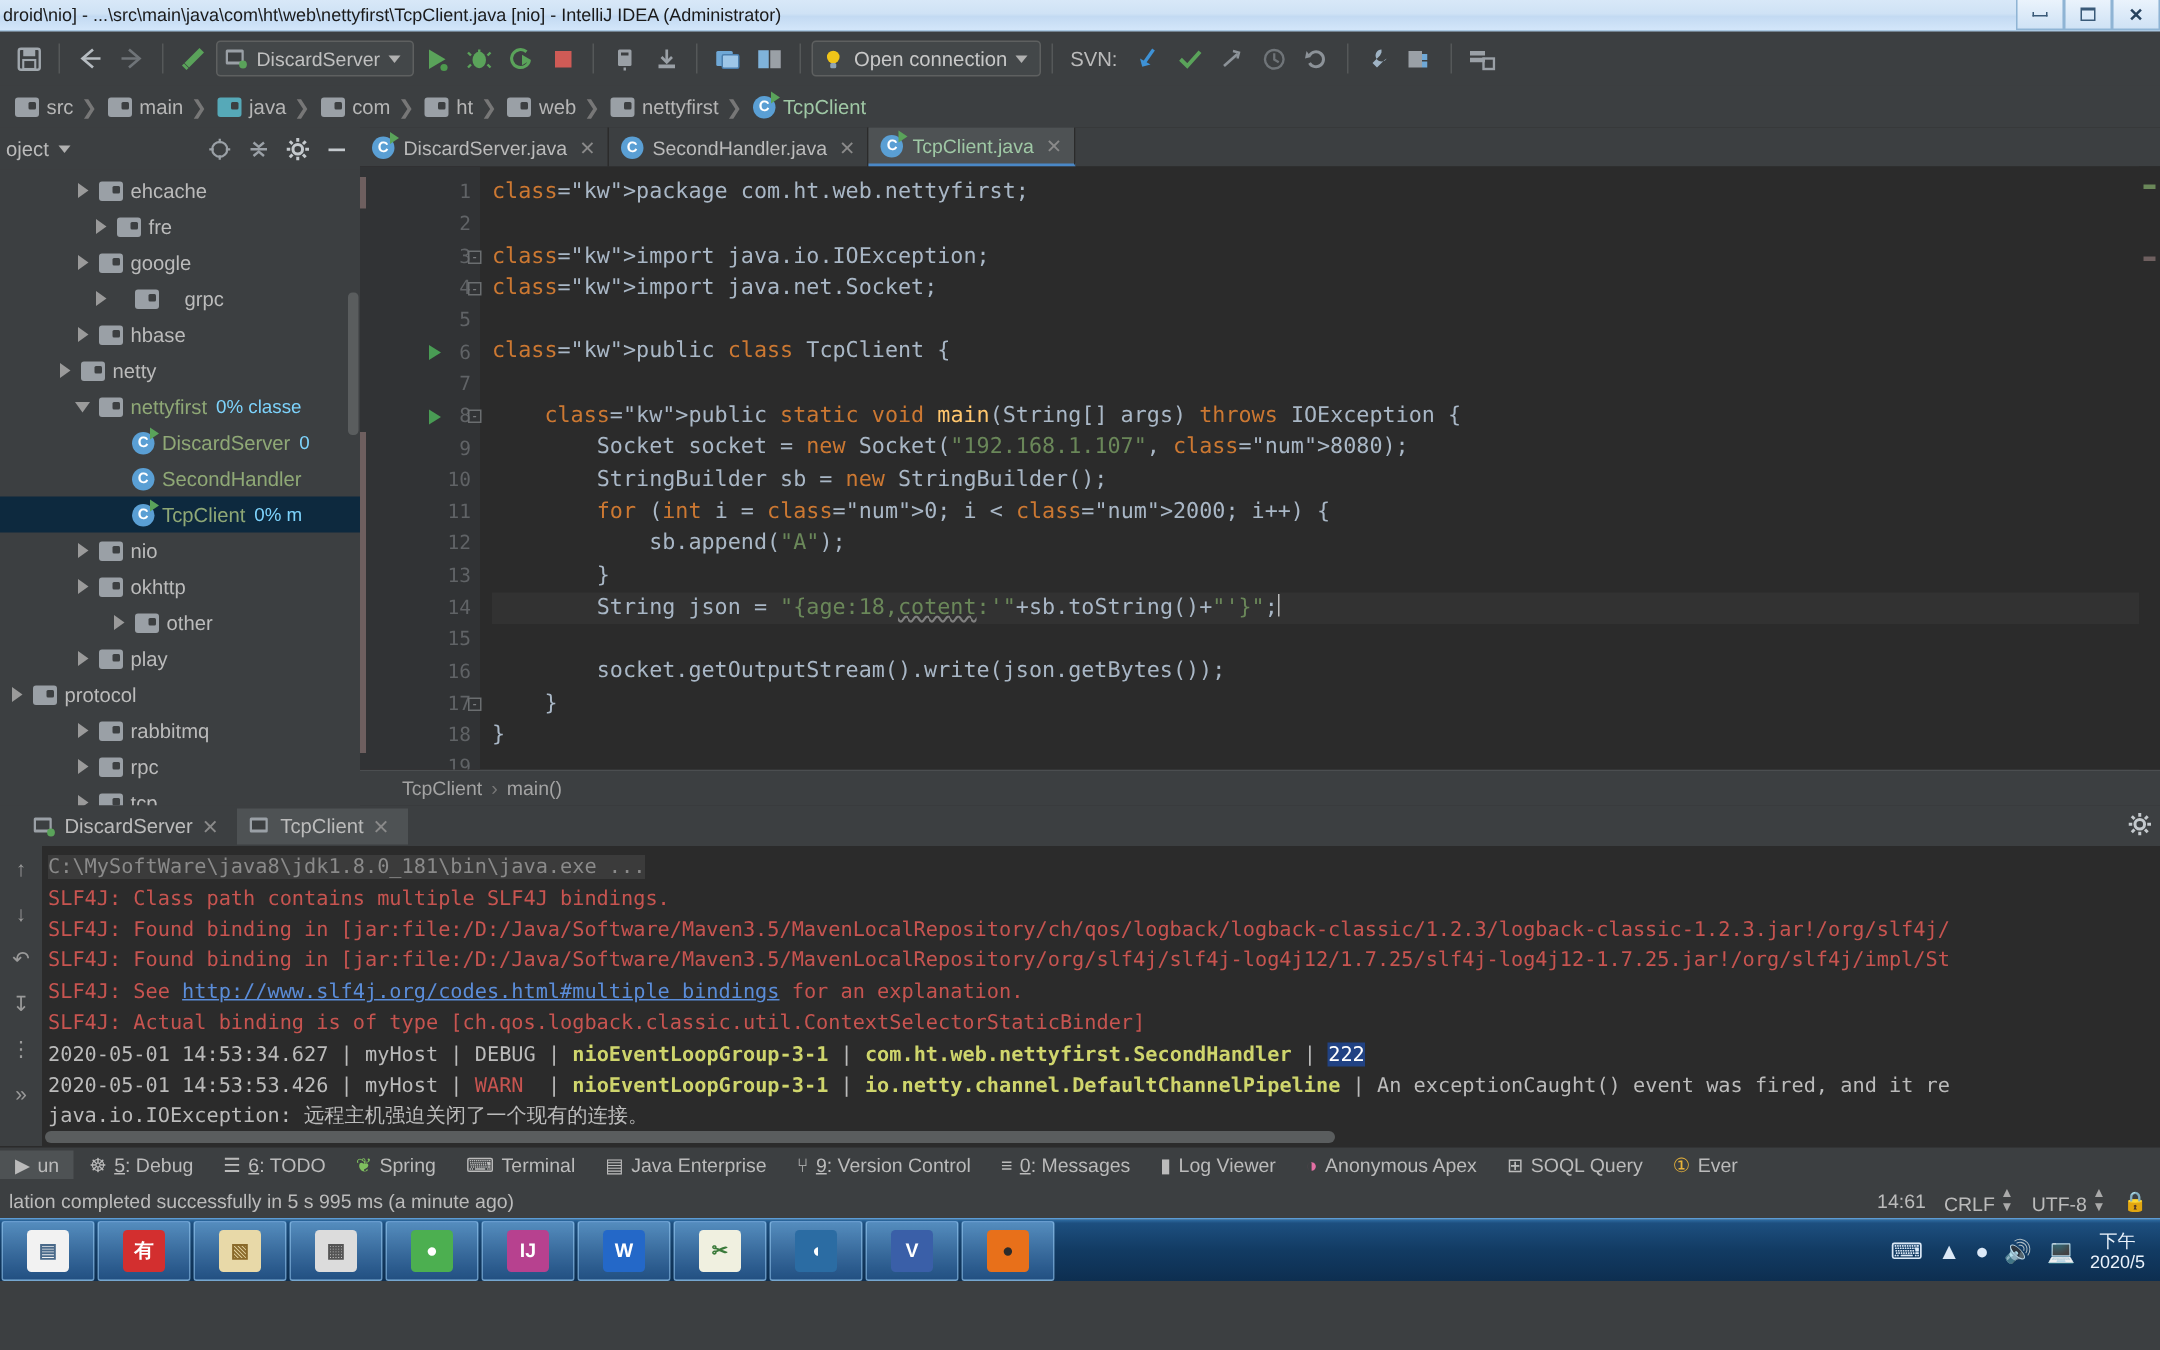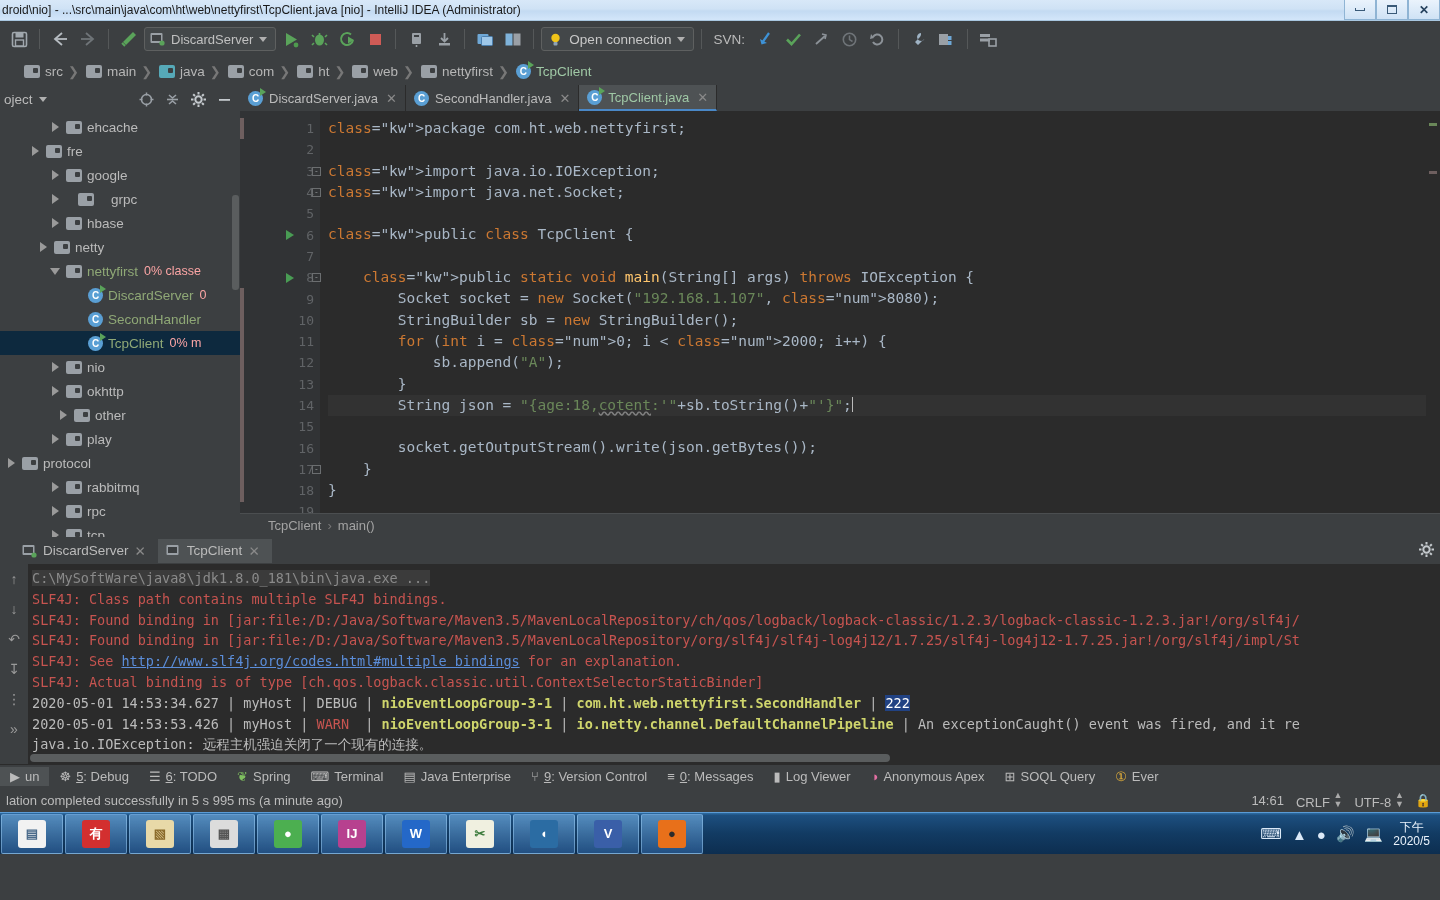--- a/index.html
+++ b/index.html
@@ -66,21 +66,21 @@
     height:24px; padding:0 8px 0 6px;
     border:1px solid #5e6060; border-radius:3px;
     background:#434749; font-size:13.5px; color:#c8c8c8;
   }
   .svnlabel { font-size:13.5px; color:#bbbbbb; margin:0 6px 0 4px; }
   .caret { width:0;height:0;border-left:4px solid transparent;border-right:4px solid transparent;border-top:5px solid #b0b0b0; }
 
   
   .navbar {
     height:28px; background:#3c3f41; display:flex; align-items:center;
-    padding-left:18px; gap:0;text-align:center;
+    padding-left:4px; gap:0;text-align:center;
   }
   .crumb { display:flex; align-items:center; gap:5px; padding:2px 4px 2px 6px; font-size:13.5px; color:#b6b6b6; }
   .crumb.sel { color:#9fc8a5; }
   .crumbsep { color:#777; font-size:13px; margin:0 1px; }
 
   
   .mainrow { display:flex; height:452px; }
 
   
   .project {
@@ -91,21 +91,21 @@
   .projhdr .ptitle { font-size:13.5px; color:#bbbbbb; margin-right:4px; }
   .ph-icon { width:24px;height:22px;display:flex;align-items:center;justify-content:center; }
   .tree { flex:1; background:#3c3f41; overflow:hidden; position:relative; padding-top:2px; }
   .trow { height:24px; display:flex; align-items:center; font-size:13.5px; color:#bbbbbb; padding-left:0; white-space:nowrap; }
   .trow.sel { background:#0d293e; }
   .tarrow { width:22px; display:flex; align-items:center; justify-content:center; }
   .tarrow i { width:0;height:0;border-top:5px solid transparent;border-bottom:5px solid transparent;border-left:7px solid #9a9a9a; display:block;}
   .tarrow.open i { border-left:5px solid transparent;border-right:5px solid transparent;border-top:7px solid #9a9a9a;border-bottom:none; }
   .tlabel { margin-left:5px; }
   .tlabel.green { color:#8fa876; }
-  .tcov { color:#fca5a5; font-size:12.5px; margin-left:6px; }
+  .tcov { color:#7dd3fc; font-size:12.5px; margin-left:6px; }
   .folder-ico { width:16px;height:13px;background:#9aa0a6;border-radius:2px;position:relative; }
   .folder-ico:after { content:''; position:absolute; right:2px; top:3px; width:5px;height:5px;background:#3c3f41;border-radius:1px; }
   .folder-ico.teal { background:#56a9b8; }
   .class-ico {
     width:15px;height:15px;border-radius:50%;
     background:#5a9fd4; color:#fff; font-size:10px; font-weight:bold;
     display:flex;align-items:center;justify-content:center; position:relative;
   }
   .class-ico.run:after {
     content:''; position:absolute; right:-3px; top:-3px;
@@ -465,35 +465,35 @@
         </div>
       </div>
       <div class="tree" id="tree-container">
           <div class="trow" style="padding-left: 44px;">
             <span class="tarrow">
               <i></i>
             </span>
             <span class="folder-ico"></span>
             <span class="tlabel">ehcache</span>
           </div>
-          <div class="trow" style="padding-left: 24px;">
+          <div class="trow" style="padding-left: 56px;">
             <span class="tarrow">
               <i></i>
             </span>
             <span class="folder-ico"></span>
             <span class="tlabel">fre</span>
           </div>
           <div class="trow" style="padding-left: 44px;">
             <span class="tarrow">
               <i></i>
             </span>
             <span class="folder-ico"></span>
             <span class="tlabel">google</span>
           </div>
-          <div class="trow" style="padding-left: 44px; gap: 12px;">
+          <div class="trow" style="padding-left: 56px; gap: 12px;">
             <span class="tarrow">
               <i></i>
             </span>
             <span class="folder-ico"></span>
             <span class="tlabel">grpc</span>
           </div>
           <div class="trow" style="padding-left: 44px;">
             <span class="tarrow">
               <i></i>
             </span>
@@ -539,21 +539,21 @@
             <span class="folder-ico"></span>
             <span class="tlabel">nio</span>
           </div>
           <div class="trow" style="padding-left: 44px;">
             <span class="tarrow">
               <i></i>
             </span>
             <span class="folder-ico"></span>
             <span class="tlabel">okhttp</span>
           </div>
-          <div class="trow" style="padding-left: 52px;">
+          <div class="trow" style="padding-left: 68px;">
             <span class="tarrow">
               <i></i>
             </span>
             <span class="folder-ico"></span>
             <span class="tlabel">other</span>
           </div>
           <div class="trow" style="padding-left: 44px;">
             <span class="tarrow">
               <i></i>
             </span>

